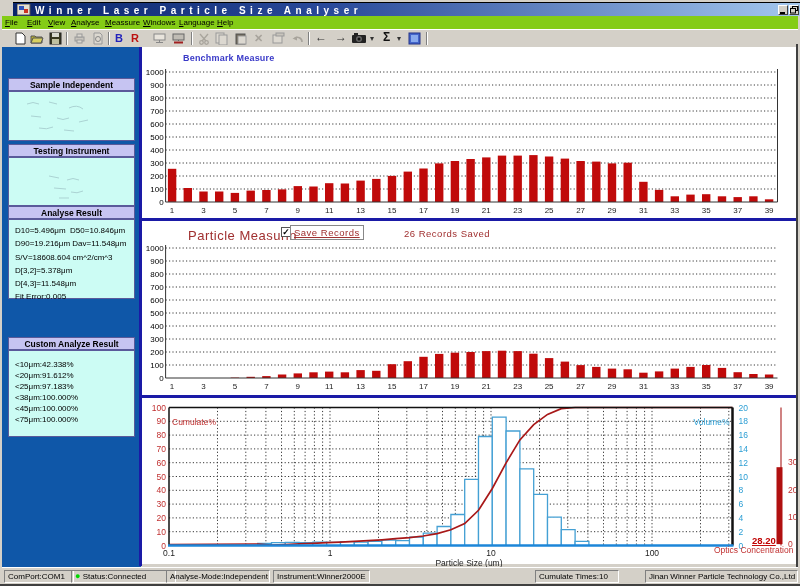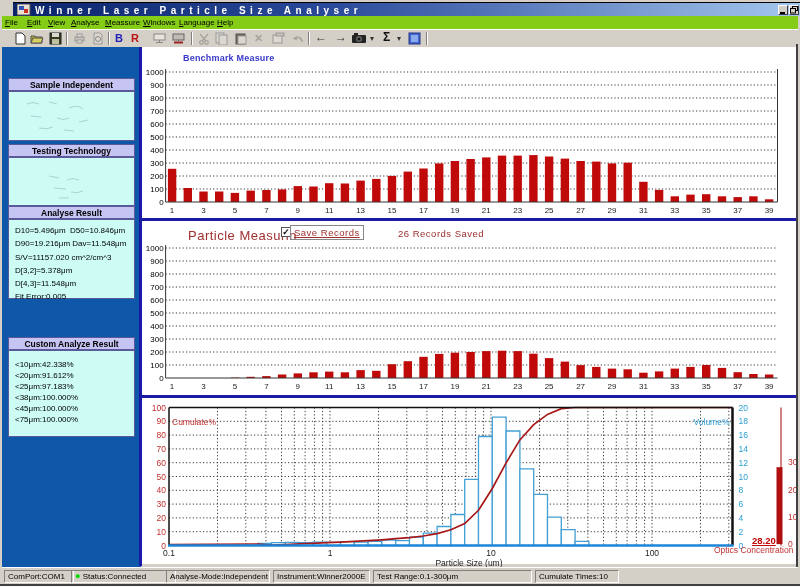--- a/index.html
+++ b/index.html
@@ -143,33 +143,33 @@
 
 <div class="abs leftpanel">
  <div class="lp-h" style="top:31px">Sample Independent</div>
  <div class="lp-b" style="top:44px;height:50px">
   <svg width="125" height="48">
         <g stroke="#abd3d3" fill="none" stroke-width="1">
   <path d="M18 12 q6 -3 12 0 M40 10 l8 2 M60 16 q8 -4 14 1 M22 24 l10 1 M48 26 q6 3 12 0 M70 30 l9 -2 M30 36 q8 2 14 -1 M55 38 l10 1"></path>
   </g>
       </svg>
  </div>
- <div class="lp-h" style="top:97px">Testing Technology</div>
+ <div class="lp-h" style="top:97px">Testing Instrument</div>
  <div class="lp-b" style="top:110px;height:49px">
   <svg width="125" height="47">
         <g stroke="#abd3d3" fill="none" stroke-width="1">
   <path d="M40 18 l10 2 M58 22 q6 -3 12 0 M45 30 l12 1 M62 34 q6 2 12 -1 M50 40 l10 0"></path>
   </g>
       </svg>
  </div>
  <div class="lp-h" style="top:159px">Analyse Result</div>
  <div class="lp-b" style="top:172px;height:80px;padding:4px 0 0 6px;line-height:13.3px">
   <div>D10=5.496μm&nbsp; D50=10.846μm</div>
   <div>D90=19.216μm Dav=11.548μm</div>
-  <div>S/V=11157.020 cm^2/cm^3</div>
+  <div>S/V=18608.604 cm^2/cm^3</div>
   <div>D[3,2]=5.378μm</div>
   <div>D[4,3]=11.548μm</div>
   <div>Fit Error:0.005</div>
  </div>
  <div class="lp-h" style="top:290px">Custom Analyze Result</div>
  <div class="lp-b" style="top:303px;height:87px;padding:8px 12px 0 6px;line-height:11px">
   <div>&lt;10μm:42.338%</div>
   <div>&lt;20μm:91.612%</div>
   <div>&lt;25μm:97.183%</div>
   <div>&lt;38μm:100.000%</div>
@@ -264,21 +264,21 @@
       <text x="565.2" y="166" text-anchor="middle" font-size="8" fill="#222">35</text>
       <text x="596.7" y="166" text-anchor="middle" font-size="8" fill="#222">37</text>
       <text x="628.1" y="166" text-anchor="middle" font-size="8" fill="#222">39</text>
     </svg>
 </div>
 
 <div class="abs chartpanel" style="left:141px;top:221px;width:656px;height:174px">
  <div class="abs" style="left:47px;top:7px;color:#A03030;font-size:13px;letter-spacing:0.5px">Particle Measurin</div>
  <div class="abs" style="left:140px;top:6px;width:10px;height:10px;background:#fff;border:1px solid #555;font-size:9px;line-height:9px;font-weight:bold;text-align:center">✓</div>
  <div class="abs" style="left:149px;top:4px;border:1px solid #888;padding:1px 3px;color:#A03030;font-size:9.5px;text-decoration:underline;letter-spacing:0.5px">Save Records</div>
- <div class="abs" style="left:257px;top:7px;color:#A03030;font-size:9.5px;letter-spacing:0.5px">26 Records Saved</div>
+ <div class="abs" style="left:263px;top:7px;color:#A03030;font-size:9.5px;letter-spacing:0.5px">26 Records Saved</div>
  <svg class="abs" style="left:0;top:0" width="656" height="176">
       <line x1="24.6" y1="144.0" x2="636.5" y2="144.0" stroke="#383838" stroke-width="1" stroke-dasharray="1.2,2.2"></line>
       <line x1="24.6" y1="131.0" x2="636.5" y2="131.0" stroke="#383838" stroke-width="1" stroke-dasharray="1.2,2.2"></line>
       <line x1="24.6" y1="118.0" x2="636.5" y2="118.0" stroke="#383838" stroke-width="1" stroke-dasharray="1.2,2.2"></line>
       <line x1="24.6" y1="105.0" x2="636.5" y2="105.0" stroke="#383838" stroke-width="1" stroke-dasharray="1.2,2.2"></line>
       <line x1="24.6" y1="92.0" x2="636.5" y2="92.0" stroke="#383838" stroke-width="1" stroke-dasharray="1.2,2.2"></line>
       <line x1="24.6" y1="79.0" x2="636.5" y2="79.0" stroke="#383838" stroke-width="1" stroke-dasharray="1.2,2.2"></line>
       <line x1="24.6" y1="66.0" x2="636.5" y2="66.0" stroke="#383838" stroke-width="1" stroke-dasharray="1.2,2.2"></line>
       <line x1="24.6" y1="53.0" x2="636.5" y2="53.0" stroke="#383838" stroke-width="1" stroke-dasharray="1.2,2.2"></line>
       <line x1="24.6" y1="40.0" x2="636.5" y2="40.0" stroke="#383838" stroke-width="1" stroke-dasharray="1.2,2.2"></line>
@@ -466,14 +466,14 @@
 <div class="navy" style="left:139px;top:47px;width:3px;height:519px"></div>
 <div class="navy" style="left:139px;top:218px;width:659px;height:3px"></div>
 <div class="navy" style="left:139px;top:395px;width:659px;height:3px"></div>
 <div class="abs" style="left:796px;top:44px;width:2px;height:540px;background:#404040"></div>
 <div class="abs" style="left:0;top:584px;width:800px;height:2px;background:#404040"></div>
 <div class="abs statusbar">
  <div class="sseg" style="left:2px;width:70px">ComPort:COM1</div>
  <div class="sseg" style="left:69px;width:105px"><span style="color:#00d800;font-size:9px">●</span> Status:Connected</div>
  <div class="sseg" style="left:164px;width:104px">Analyse-Mode:Independent</div>
  <div class="sseg" style="left:271px;width:97px">Instrument:Winner2000E</div>
- <div class="sseg" style="left:371px;width:159px">Test Range:0.1-300μm</div>
  <div class="sseg" style="left:533px;width:84px">Cumulate Times:10</div>
+ <div class="sseg" style="left:643px;width:153px">Jinan Winner Particle Technology Co.,Ltd</div>
 </div>
 </body></html>

